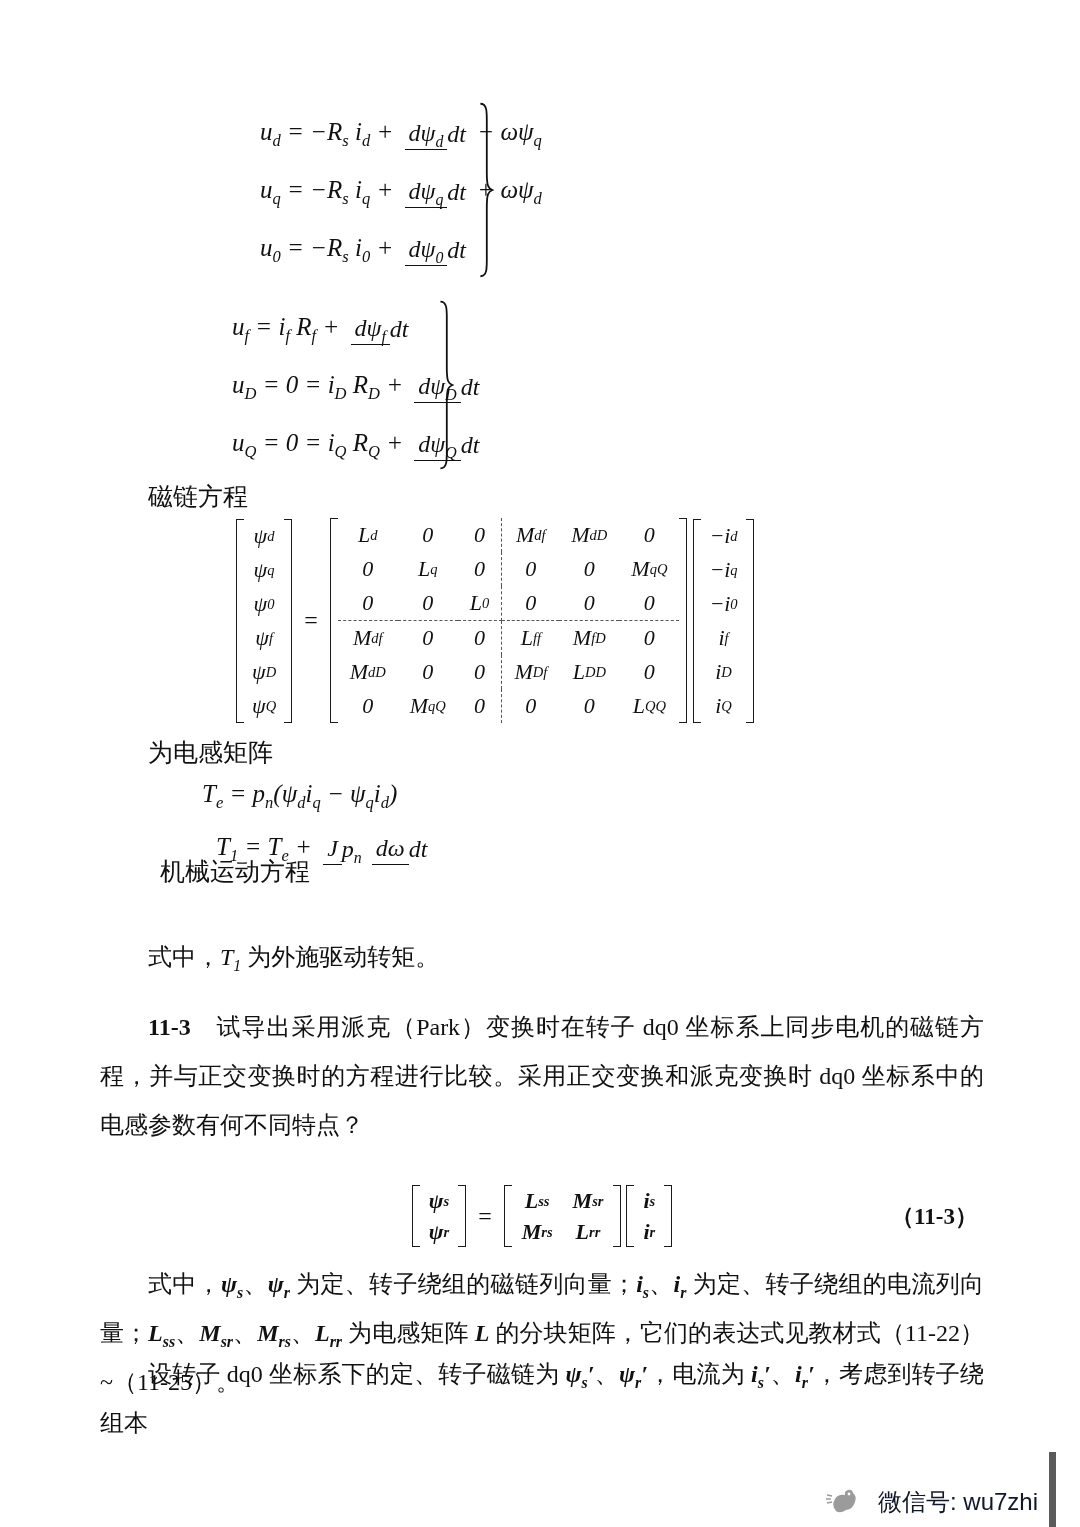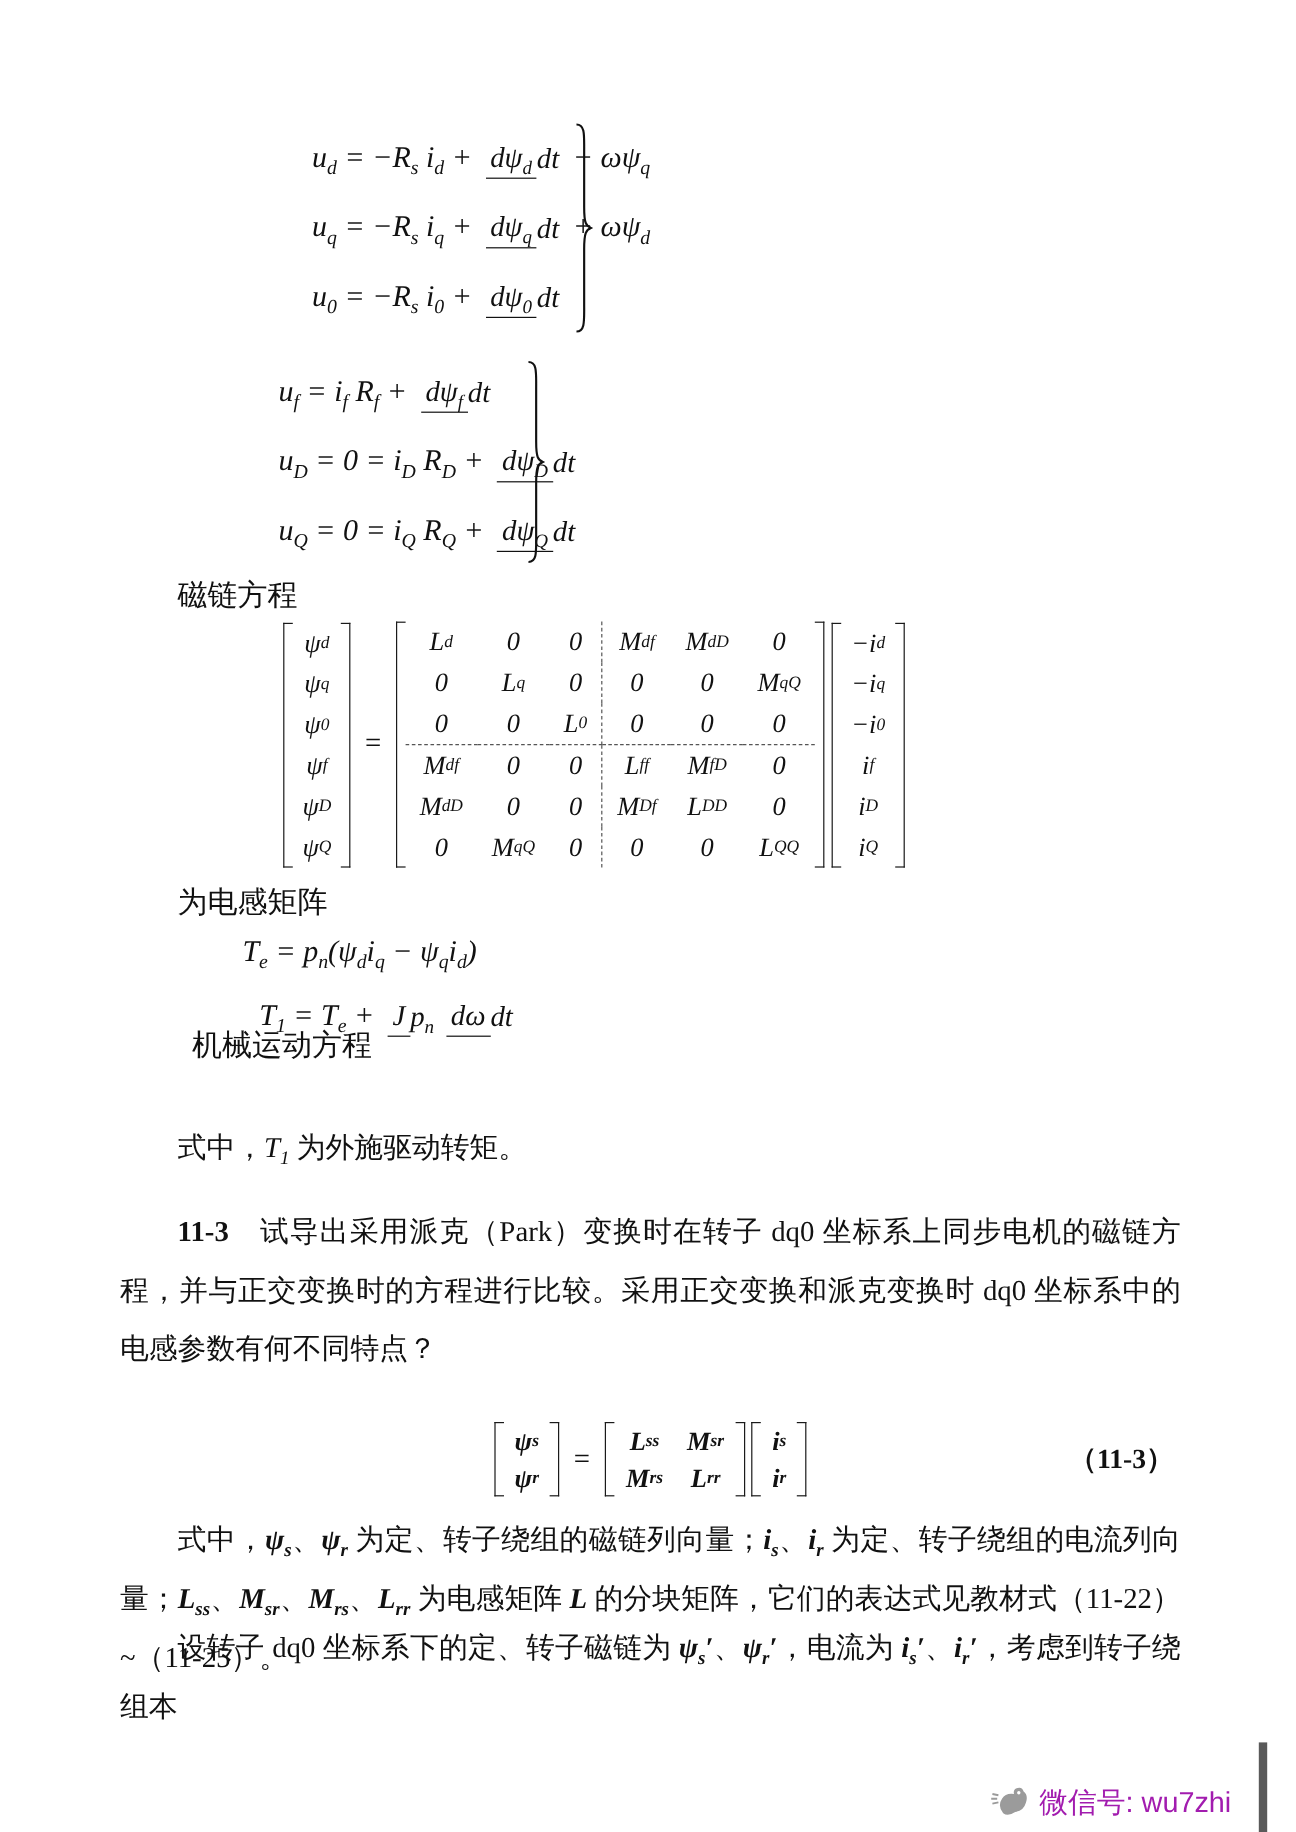--- a/index.html
+++ b/index.html
@@ -43,21 +43,21 @@
   #p-t1 .pm{font-weight:normal;}
   
   .eq113-wrap{display:flex;justify-content:center;align-items:center;position:relative;height:76px;}
   .eq113{display:flex;align-items:center;font-size:22px;font-weight:bold;font-style:italic;}
   .eq113 .vcell{height:31px;padding:0 9px;}
   .mat2{display:grid;grid-template-columns:auto auto;}
   .mat2 .mcell{height:31px;padding:0 10px;border:none;}
   .eq-label{position:absolute;right:6px;top:50%;transform:translateY(-50%);
             font-size:23px;font-weight:bold;font-style:normal;}
   
-  .wm{display:flex;align-items:center;gap:8px;color:#a21caf;font-size:24px;
+  .wm{display:flex;align-items:center;gap:20px;color:#0f172a;font-size:24px;
       font-family:"Liberation Sans",sans-serif;}
   .side-bar{background:#5a5a5a;}
 </style>
 </head>
 <body>
 
 <div id="page">
 
   <div class="eq-group abs" style="left:232px;top:102px;margin-left:28px;">
     <div class="eq-lines" style="width:212px;">

